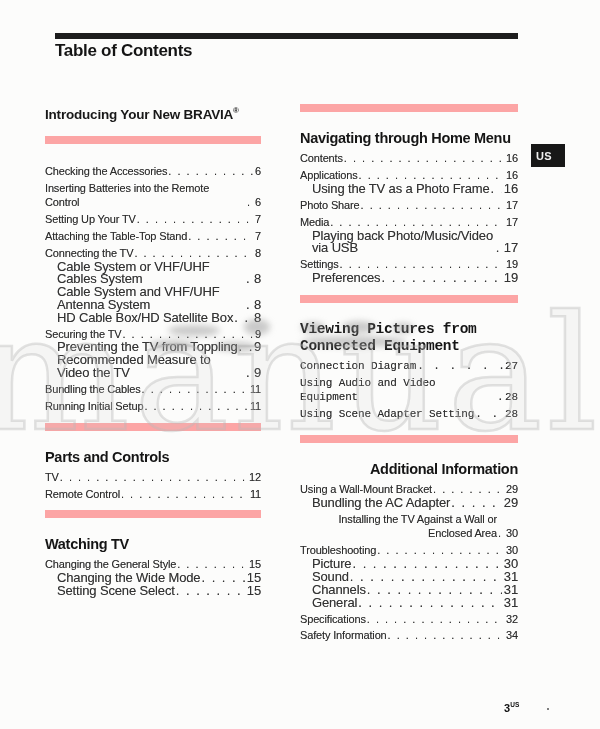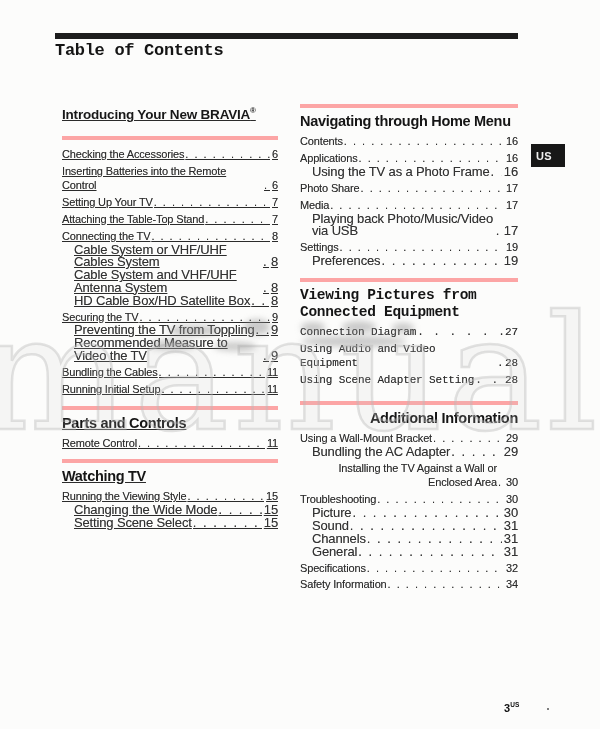--- a/index.html
+++ b/index.html
@@ -11,21 +11,21 @@
     width:600px; height:729px;
     background:#fcfcfb;
     overflow:hidden;
     color:#2b2b2b;
   }
 
   
   .topbar { position:absolute; left:55px; top:33px; width:463px; height:6px; background:#1d1d1d; }
   .page-title {
     position:absolute; left:55px; top:41px;
-    font-size:17px; font-weight:bold; color:#141414; letter-spacing:-0.3px;font-family:Liberation Mono, monospace;
+    font-size:17px; font-weight:bold; color:#141414; letter-spacing:-0.3px;
   }
 
   
   .us-tab {
     position:absolute; left:531px; top:144px; width:34px; height:23px;
     background:#171717; color:#f0f0f0;
     font-size:11px; font-weight:bold; letter-spacing:.3px;
     display:flex; align-items:center; padding-left:5px;
   }
 
@@ -37,30 +37,30 @@
     color:rgba(205,205,205,0.14);
     -webkit-text-stroke:2.5px rgba(185,185,185,0.40);
     pointer-events:none;
   }
 
   
   .smudge { position:absolute; z-index:6; background:rgba(148,148,148,0.48); filter:blur(3px); border-radius:50%; pointer-events:none; }
 
   
   .col { position:absolute; top:98px; z-index:2; }
-  .col-left  { left:62px;  width:216px;text-decoration:underline; }
+  .col-left  { left:45px;  width:216px; }
   .col-right { left:300px; width:218px; }
 
   .intro-heading {
     font-size:13.5px; font-weight:bold; color:#181818; letter-spacing:-0.2px;
     margin-top:8px;
   }
   .reg { font-size:8px; vertical-align:super; }
 
-  .section { border-top:4px solid #fca5a5; padding-top:5px; }
+  .section { border-top:8px solid #fca5a5; padding-top:18px; }
   .sec-gs  { margin-top:14px; }
   .sec-pc  { margin-top:10px; }
   .sec-wtv { margin-top:8px; }
   .sec-nav { margin-top:6px; }
   .sec-vp  { margin-top:11px;font-family:Liberation Mono, monospace; }
   .sec-ai  { margin-top:13px;text-align:right; }
 
   .section-heading {
     font-size:14.5px; font-weight:bold; color:#151515;
     letter-spacing:-0.3px; line-height:1.12; margin-bottom:5px;
@@ -186,35 +186,40 @@
             <span class="toc-dots"></span>
             <span class="toc-page">11</span>
           </div>
         </div>
     </section>
 
     <section class="section sec-pc">
       <h3 class="section-heading">Parts and Controls</h3>
       <div class="entries">
 
+          <div class="toc-line">
+            <span class="toc-title">TV</span>
+            <span class="toc-dots"></span>
+            <span class="toc-page">12</span>
+          </div>
 
           <div class="toc-line">
             <span class="toc-title">Remote Control</span>
             <span class="toc-dots"></span>
             <span class="toc-page">11</span>
           </div>
         </div>
     </section>
 
     <section class="section sec-wtv">
       <h3 class="section-heading">Watching TV</h3>
       <div class="entries">
 
           <div class="toc-line">
-            <span class="toc-title">Running the Viewing Style</span>
+            <span class="toc-title">Changing the General Style</span>
             <span class="toc-dots"></span>
             <span class="toc-page">15</span>
           </div>
 
           <div class="toc-line sub">
             <span class="toc-title">Changing the Wide Mode</span>
             <span class="toc-dots"></span>
             <span class="toc-page">15</span>
           </div>
 

